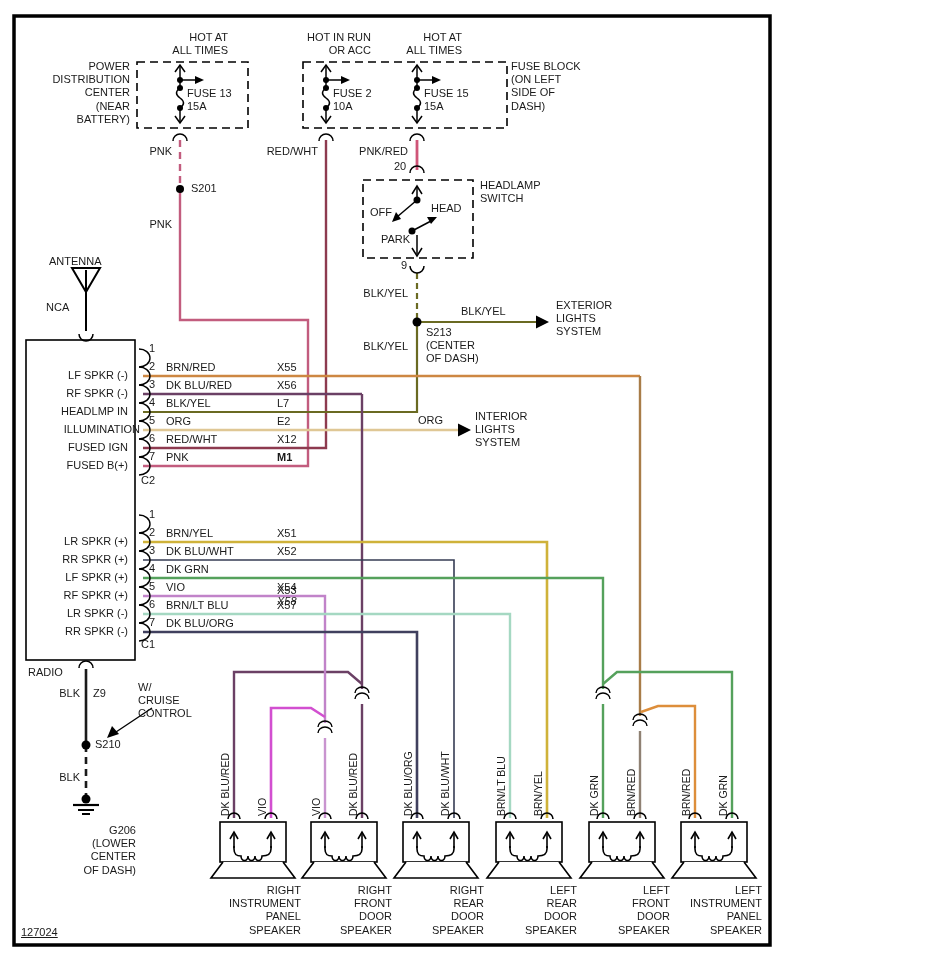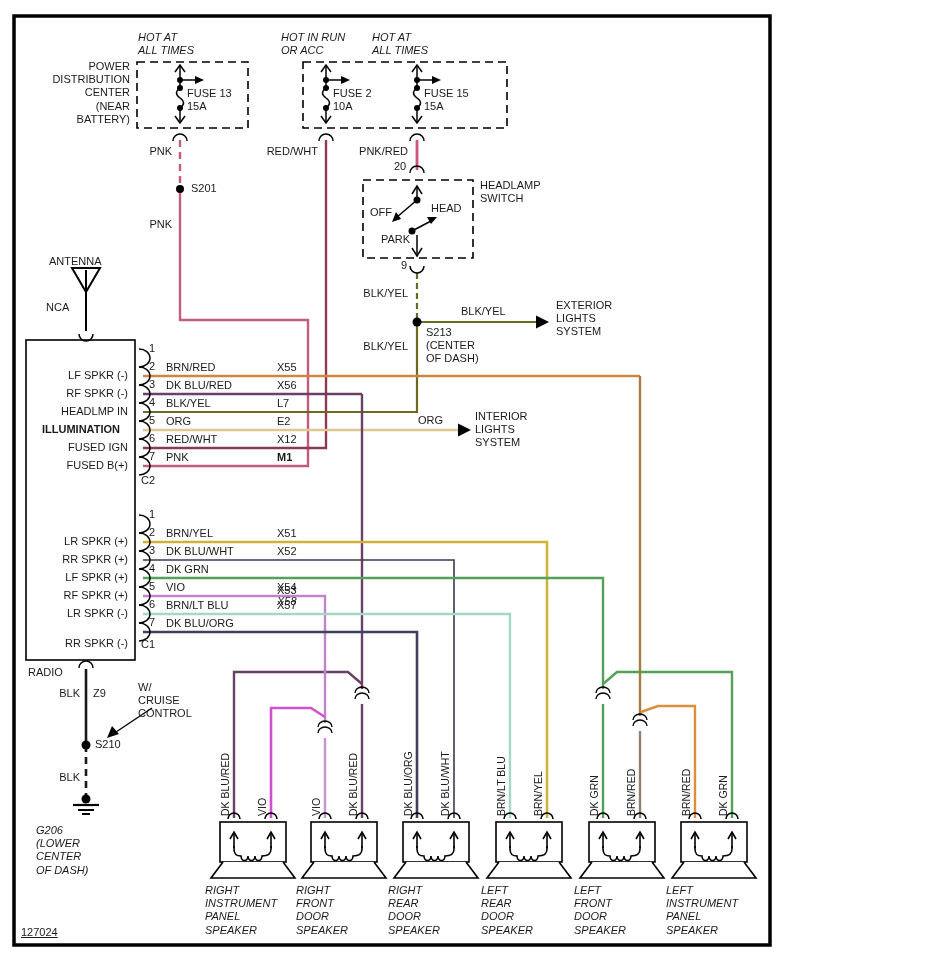--- a/index.html
+++ b/index.html
@@ -2,21 +2,21 @@
 <html><head>
 <meta charset="utf-8">
 <style>
   html,body { margin:0; padding:0; background:#ffffff; }
   #stage { position:relative; width:946px; height:962px; background:#ffffff;
            font-family:"Liberation Sans", sans-serif; }
   #wires { position:absolute; left:0; top:0; }
   .lbl { position:absolute; font:11px/1.2 "Liberation Sans",sans-serif; color:#1a1a1a;
          white-space:pre-line; }
   .r { text-align:right; }
-  .c { text-align:left;font-style:italic; }
+  .c { text-align:right; }
   .vlbl { position:absolute; font:10.5px "Liberation Sans",sans-serif; color:#1a1a1a;
           transform:rotate(-90deg); transform-origin:0 0; white-space:nowrap; }
   .num { font-size:11px; }
 </style>
 </head>
 <body>
 
 <div id="stage">
 
 <svg id="wires" width="946" height="962" viewBox="0 0 946 962">
@@ -177,20 +177,24 @@
 <div class="lbl" style="left:187px;top:87px;">FUSE 13
 15A</div>
 <div class="lbl c" style="left:281px;top:31px;width:90px;">HOT IN RUN
 OR ACC</div>
 <div class="lbl c" style="left:372px;top:31px;width:90px;">HOT AT
 ALL TIMES</div>
 <div class="lbl" style="left:333px;top:87px;">FUSE 2
 10A</div>
 <div class="lbl" style="left:424px;top:87px;">FUSE 15
 15A</div>
+<div class="lbl" style="left:511px;top:60px;">FUSE BLOCK
+(ON LEFT
+SIDE OF
+DASH)</div>
 
 <div class="lbl r" style="left:132px;top:145px;width:40px;">PNK</div>
 <div class="lbl" style="left:191px;top:182px;">S201</div>
 <div class="lbl r" style="left:132px;top:218px;width:40px;">PNK</div>
 <div class="lbl r" style="left:248px;top:145px;width:70px;">RED/WHT</div>
 <div class="lbl r" style="left:338px;top:145px;width:70px;">PNK/RED</div>
 
 <div class="lbl num" style="left:394px;top:160px;">20</div>
 <div class="lbl" style="left:480px;top:179px;">HEADLAMP
 SWITCH</div>
@@ -234,21 +238,21 @@
 <div class="lbl" style="left:277px;top:415px;">E2</div>
 <div class="lbl" style="left:166px;top:433px;">RED/WHT</div>
 <div class="lbl" style="left:277px;top:433px;">X12</div>
 <div class="lbl" style="left:166px;top:451px;">PNK</div>
 <div class="lbl" style="left:277px;top:451px;font-weight:bold;">M1</div>
 <div class="lbl" style="left:141px;top:474px;">C2</div>
 
 <div class="lbl r" style="left:32px;top:369px;width:96px;">LF SPKR (-)</div>
 <div class="lbl r" style="left:32px;top:387px;width:96px;">RF SPKR (-)</div>
 <div class="lbl r" style="left:32px;top:405px;width:96px;">HEADLMP IN</div>
-<div class="lbl r" style="left:24px;top:423px;width:96px;font-weight:bold;">ILLUMINATION</div>
+<div class="lbl r" style="left:44px;top:423px;width:96px;">ILLUMINATION</div>
 <div class="lbl r" style="left:32px;top:441px;width:96px;">FUSED IGN</div>
 <div class="lbl r" style="left:32px;top:459px;width:96px;">FUSED B(+)</div>
 
 <div class="lbl num" style="left:149px;top:508px;">1</div>
 <div class="lbl num" style="left:149px;top:526px;">2</div>
 <div class="lbl num" style="left:149px;top:544px;">3</div>
 <div class="lbl num" style="left:149px;top:562px;">4</div>
 <div class="lbl num" style="left:149px;top:580px;">5</div>
 <div class="lbl num" style="left:149px;top:598px;">6</div>
 <div class="lbl num" style="left:149px;top:616px;">7</div>
@@ -265,21 +269,21 @@
 <div class="lbl" style="left:277px;top:599px;">X57</div>
 <div class="lbl" style="left:166px;top:617px;">DK BLU/ORG</div>
 <div class="lbl" style="left:277px;top:595px;font-style:italic;">X58</div>
 <div class="lbl" style="left:141px;top:638px;">C1</div>
 
 <div class="lbl r" style="left:32px;top:535px;width:96px;">LR SPKR (+)</div>
 <div class="lbl r" style="left:32px;top:553px;width:96px;">RR SPKR (+)</div>
 <div class="lbl r" style="left:32px;top:571px;width:96px;">LF SPKR (+)</div>
 <div class="lbl r" style="left:32px;top:589px;width:96px;">RF SPKR (+)</div>
 <div class="lbl r" style="left:32px;top:607px;width:96px;">LR SPKR (-)</div>
-<div class="lbl r" style="left:32px;top:625px;width:96px;margin-top:12px;">RR SPKR (-)</div>
+<div class="lbl r" style="left:32px;top:625px;width:96px;">RR SPKR (-)</div>
 
 <div class="lbl" style="left:28px;top:666px;">RADIO</div>
 <div class="lbl r" style="left:40px;top:687px;width:40px;">BLK</div>
 <div class="lbl" style="left:93px;top:687px;">Z9</div>
 <div class="lbl" style="left:138px;top:681px;">W/
 CRUISE
 CONTROL</div>
 <div class="lbl" style="left:95px;top:738px;">S210</div>
 <div class="lbl r" style="left:40px;top:771px;width:40px;">BLK</div>
 <div class="lbl c" style="left:36px;top:824px;width:100px;">G206

